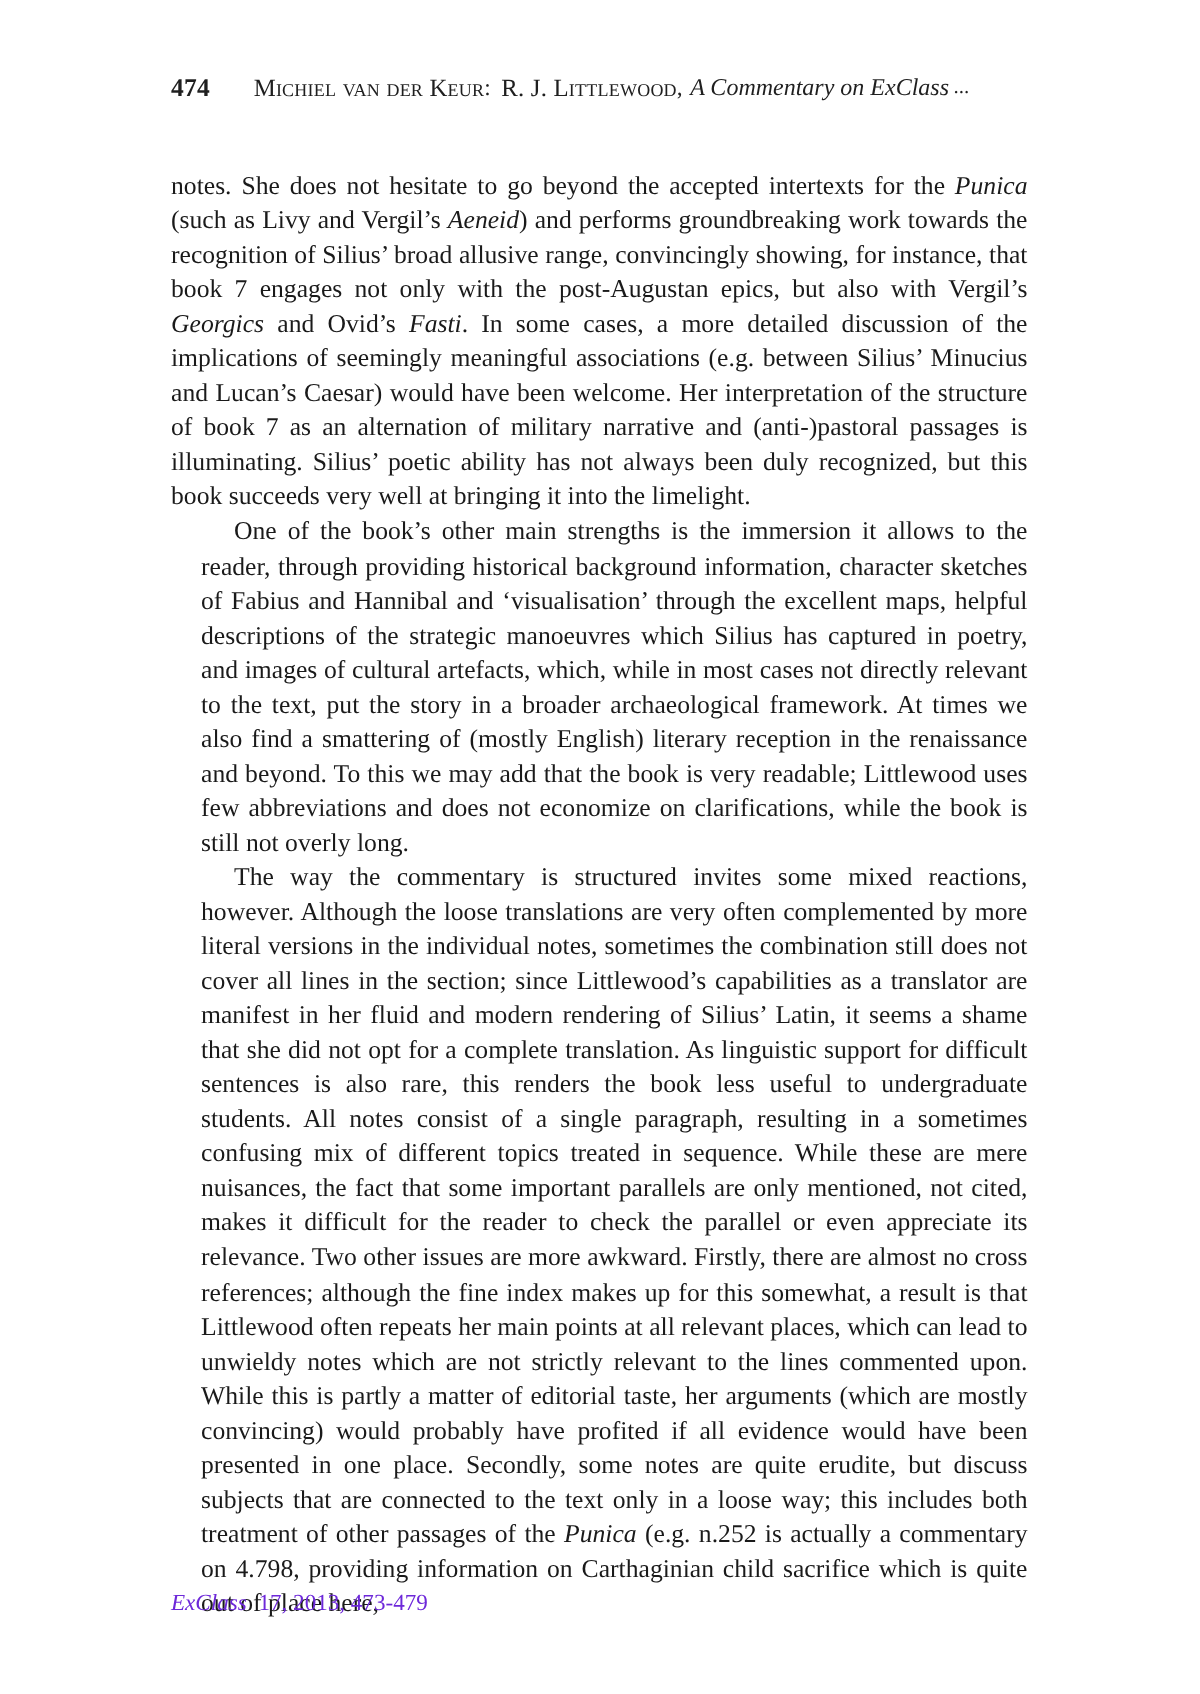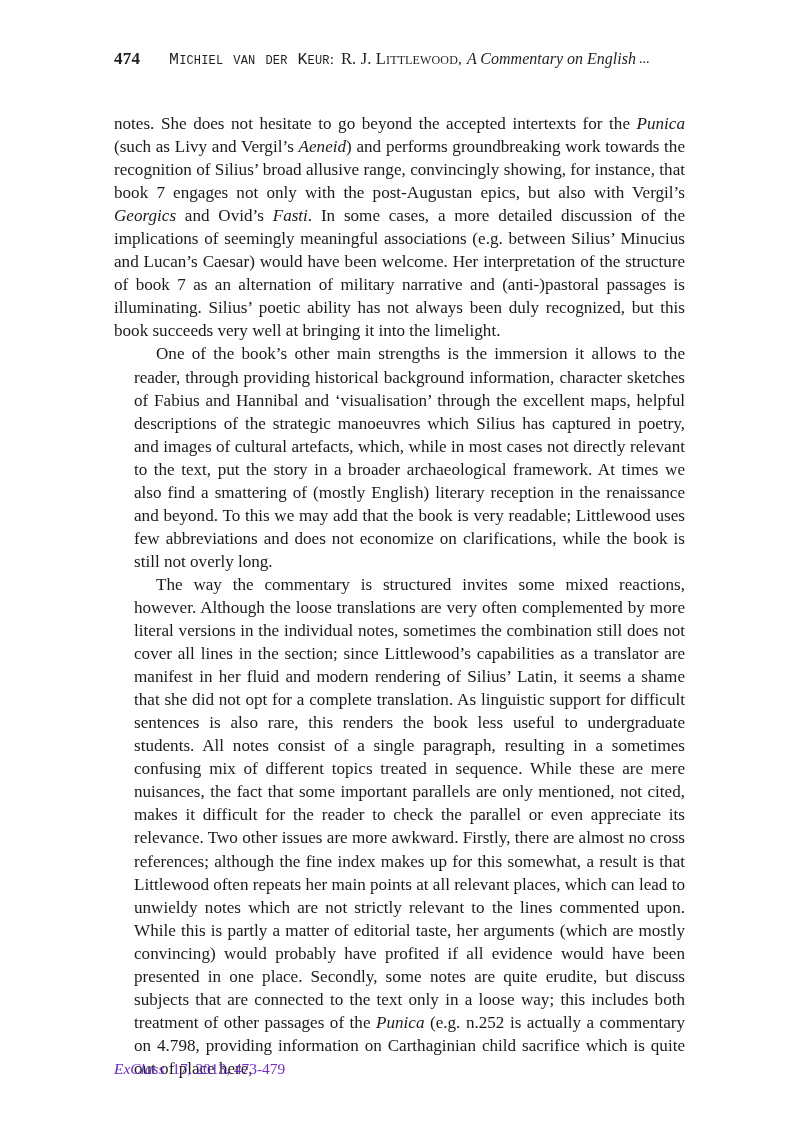--- a/index.html
+++ b/index.html
@@ -34,21 +34,20 @@
   .folio {
     font-weight: bold;
     font-size: 17px;
     letter-spacing: 0.2px;
     margin-right: 29px;
   }
   .head-author {
     font-variant: small-caps;
     font-size: 16.5px;
     letter-spacing: 0.15px;
-    font-family: Liberation Mono, monospace;
   }
   .head-sep { margin: 0 3px 0 0; }
   .head-reviewed {
     font-variant: small-caps;
     font-size: 16.5px;
     letter-spacing: 0.15px;
     margin-left: 4px;
   }
   .head-title {
     font-style: italic;
@@ -97,21 +96,21 @@
 <body>
 
 <div class="page">
 
   <div class="running-head">
     <span class="folio">474</span>
     <span class="head-author">Michiel van der Keur</span>
     <span class="head-sep">:</span>
     <span class="head-reviewed">R. J. Littlewood</span>
     <span>,</span>
-    <span class="head-title">A Commentary on English</span>
+    <span class="head-title">A Commentary on ExClass</span>
     <span class="head-ellipsis">...</span>
   </div>
 
   <div class="body-block">
     <p class="para"><span>notes. She does not hesitate to go beyond the accepted intertexts for the </span><i>Punica</i><span> (such as Livy and Vergil’s </span><i>Aeneid</i><span>) and performs groundbreaking work towards the recognition of Silius’ broad allusive range, convincingly showing, for instance, that book 7 engages not only with the post-Augustan epics, but also with Vergil’s </span><i>Georgics</i><span> and Ovid’s </span><i>Fasti</i><span>. In some cases, a more detailed discussion of the implications of seemingly meaningful associations (e.g. between Silius’ Minucius and Lucan’s Caesar) would have been welcome. Her interpretation of the structure of book 7 as an alternation of military narrative and (anti-)pastoral passages is illuminating. Silius’ poetic ability has not always been duly recognized, but this book succeeds very well at bringing it into the limelight.</span></p>
     <p class="para"><span>One of the book’s other main strengths is the immersion it allows to the reader, through providing historical background information, character sketches of Fabius and Hannibal and ‘visualisation’ through the excellent maps, helpful descriptions of the strategic manoeuvres which Silius has captured in poetry, and images of cultural artefacts, which, while in most cases not directly relevant to the text, put the story in a broader archaeological framework. At times we also find a smattering of (mostly English) literary reception in the renaissance and beyond. To this we may add that the book is very readable; Littlewood uses few abbreviations and does not economize on clarifications, while the book is still not overly long.</span></p>
     <p class="para"><span>The way the commentary is structured invites some mixed reactions, however. Although the loose translations are very often complemented by more literal versions in the individual notes, sometimes the combination still does not cover all lines in the section; since Littlewood’s capabilities as a translator are manifest in her fluid and modern rendering of Silius’ Latin, it seems a shame that she did not opt for a complete translation. As linguistic support for difficult sentences is also rare, this renders the book less useful to undergraduate students. All notes consist of a single paragraph, resulting in a sometimes confusing mix of different topics treated in sequence. While these are mere nuisances, the fact that some important parallels are only mentioned, not cited, makes it difficult for the reader to check the parallel or even appreciate its relevance. Two other issues are more awkward. Firstly, there are almost no cross references; although the fine index makes up for this somewhat, a result is that Littlewood often repeats her main points at all relevant places, which can lead to unwieldy notes which are not strictly relevant to the lines commented upon. While this is partly a matter of editorial taste, her arguments (which are mostly convincing) would probably have profited if all evidence would have been presented in one place. Secondly, some notes are quite erudite, but discuss subjects that are connected to the text only in a loose way; this includes both treatment of other passages of the </span><i>Punica</i><span> (e.g. </span><b>n.252</b><span> is actually a commentary on 4.798, providing information on Carthaginian child sacrifice which is quite out of place here,</span></p>
   </div>
 
   <div class="footer">

